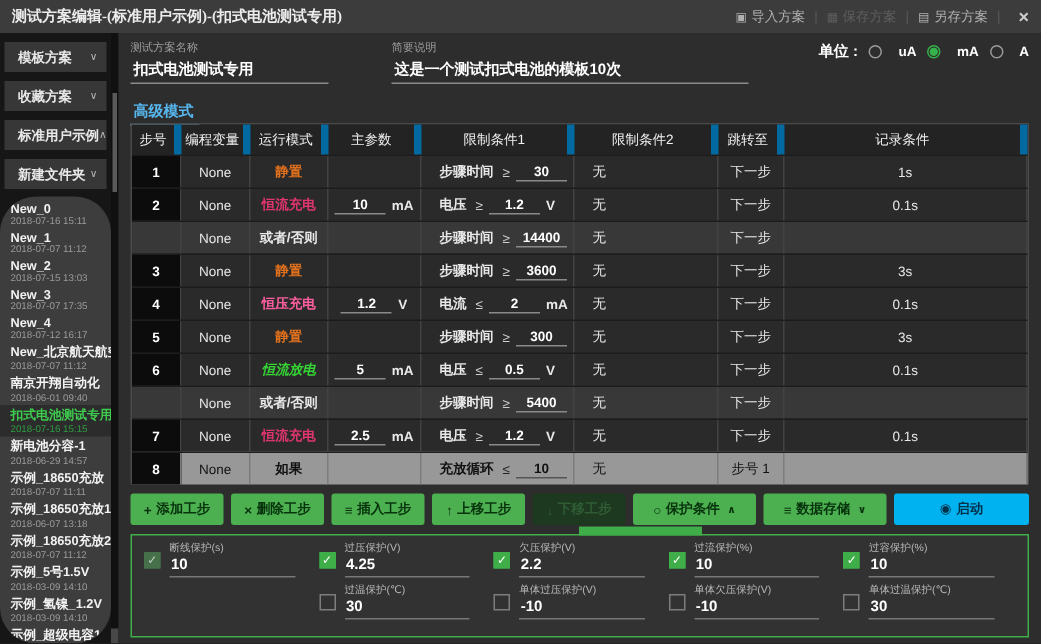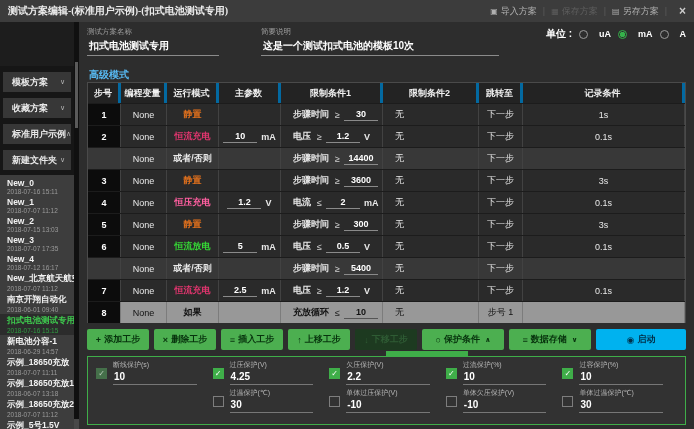--- a/index.html
+++ b/index.html
@@ -13,26 +13,26 @@
   .tb-action { font-size:9px; color:#b0b0b0; display:flex; align-items:center; gap:3px; cursor:pointer; white-space:nowrap; }
   .tb-action .ticon { font-size:8px; }
   .tb-action.disabled { color:#5e5e5e; }
   .tb-sep { color:#5a5a5a; font-size:9px; }
   .tb-close { color:#cccccc; font-size:12px; font-weight:bold; margin-left:6px; cursor:pointer; }
 
   
   .layout { display:flex; height:407px; }
 
   
-  .sidebar { width:104px; background:#161616; display:flex; flex-direction:column; overflow:hidden;margin-top:44px; }
+  .sidebar { width:104px; background:#161616; display:flex; flex-direction:column; overflow:hidden; }
   .side-section { height:20px; flex:0 0 auto; background:#373737; margin:6px 3px 0 3px;
     display:flex; align-items:center; padding:0 6px 0 9px; cursor:pointer; }
   .side-section .lbl { font-size:9px; font-weight:bold; color:#e8e8e8; flex:1; white-space:nowrap; }
   .side-section .chev { font-size:7px; color:#b5b5b5; }
-  .side-list { flex:1; background:#3d3d3d; margin-top:5px; overflow:hidden; padding-top:2px; }
+  .side-list { flex:1; background:#3d3d3d; margin-top:5px; overflow:hidden; padding-top:2px;border-radius:24px; }
   .side-item { padding:1px 2px 1px 7px; cursor:pointer; }
   .side-item .nm { font-size:8.5px; font-weight:bold; color:#f2f2f2; white-space:nowrap; }
   .side-item .dt { font-size:6.5px; color:#9b9b9b; white-space:nowrap; }
   .side-item.selected { background:rgba(0,0,0,0.28); }
   .side-item.selected .nm { color:#3ecb4e; }
   .side-item.selected .dt { color:#2f9e42; }
 
   .sidescroll { width:5px; background:#101010; position:relative; flex:0 0 auto; }
   .sidescroll .thumb { position:absolute; top:40px; left:1px; width:3px; height:66px; background:#5a5a5a; }
   .sidescroll .down { position:absolute; bottom:0; left:0; width:5px; height:10px; background:#484848; }
@@ -54,22 +54,22 @@
   .radio .rlbl { font-size:9px; font-weight:bold; color:#fff; }
 
   .tabbar { height:18px; flex:0 0 auto; }
   .tab { display:inline-block; font-size:10px; font-weight:bold; color:#57b8f0;
     border-bottom:2px solid #7dd3fc; padding:2px 4px 1px 2px; cursor:pointer; }
 
   
   .table { border:1px solid #4a4a4a; border-bottom:none; flex:0 0 auto; }
   .t-head, .t-row { display:grid; grid-template-columns:33px 46px 52px 62px 102px 96px 44px 1fr; }
   .t-head { background:#232323; height:20px; }
-  .t-head .hc { display:flex; align-items:center; justify-content:center; font-size:9px; font-weight:bold;
-    color:#f0f0f0; border-right:3px solid #0369a1; }
+  .t-head .hc { display:flex; align-items:center; justify-content:center; font-size:9px; font-weight:normal;
+    color:#f0f0f0; border-right:5px solid #0369a1; }
   .t-row { height:22px; background:#2a2a2a; border-top:1px solid #1c1c1c; cursor:pointer; }
   .t-row.sub { background:#383838; }
   .t-row.selected { background:#989898; }
   .t-row .c { display:flex; align-items:center; justify-content:center; font-size:9px; color:#e8e8e8;
     border-right:1px solid #424242; overflow:hidden; white-space:nowrap; }
   .t-row.selected .c { color:#111; border-right-color:#7c7c7c; }
   .c.step { background:#0c0c0c; color:#fff; font-weight:bold; }
   .t-row.sub .c.step { background:transparent; }
   .t-row.selected .c.step { background:#0c0c0c; color:#fff; }
   .c.left { justify-content:flex-start; padding-left:12px; }
@@ -364,21 +364,21 @@
               <span class="unitTxt">s</span>
             </div>
             <div class="c left">无</div>
             <div class="c">下一步</div>
             <div class="c">3s</div>
           </div>
           <div class="t-row">
             <div class="c step">6</div>
             <div class="c">None</div>
             <div class="c">
-              <span class="mode" style="color: rgb(53, 212, 53);">恒流放电</span>
+              <span class="mode" style="color: rgb(53, 212, 53); font-style: italic;">恒流放电</span>
             </div>
             <div class="c">
               <span class="inp">5</span>
               <span class="unitTxt">mA</span>
             </div>
             <div class="c left">
               <span class="cname">电压</span>
               <span class="op">≤</span>
               <span class="inp">0.5</span>
               <span class="unitTxt">V</span>

